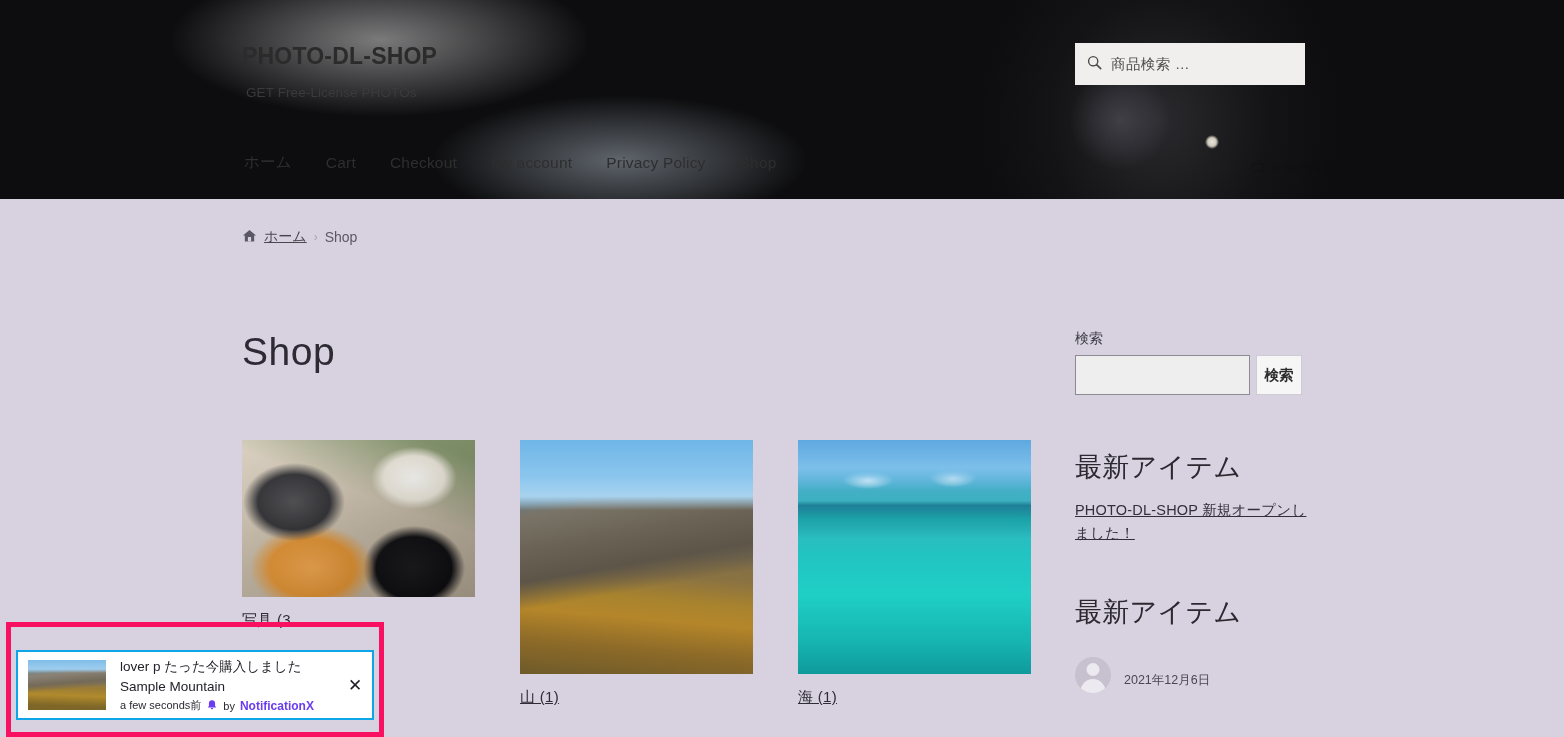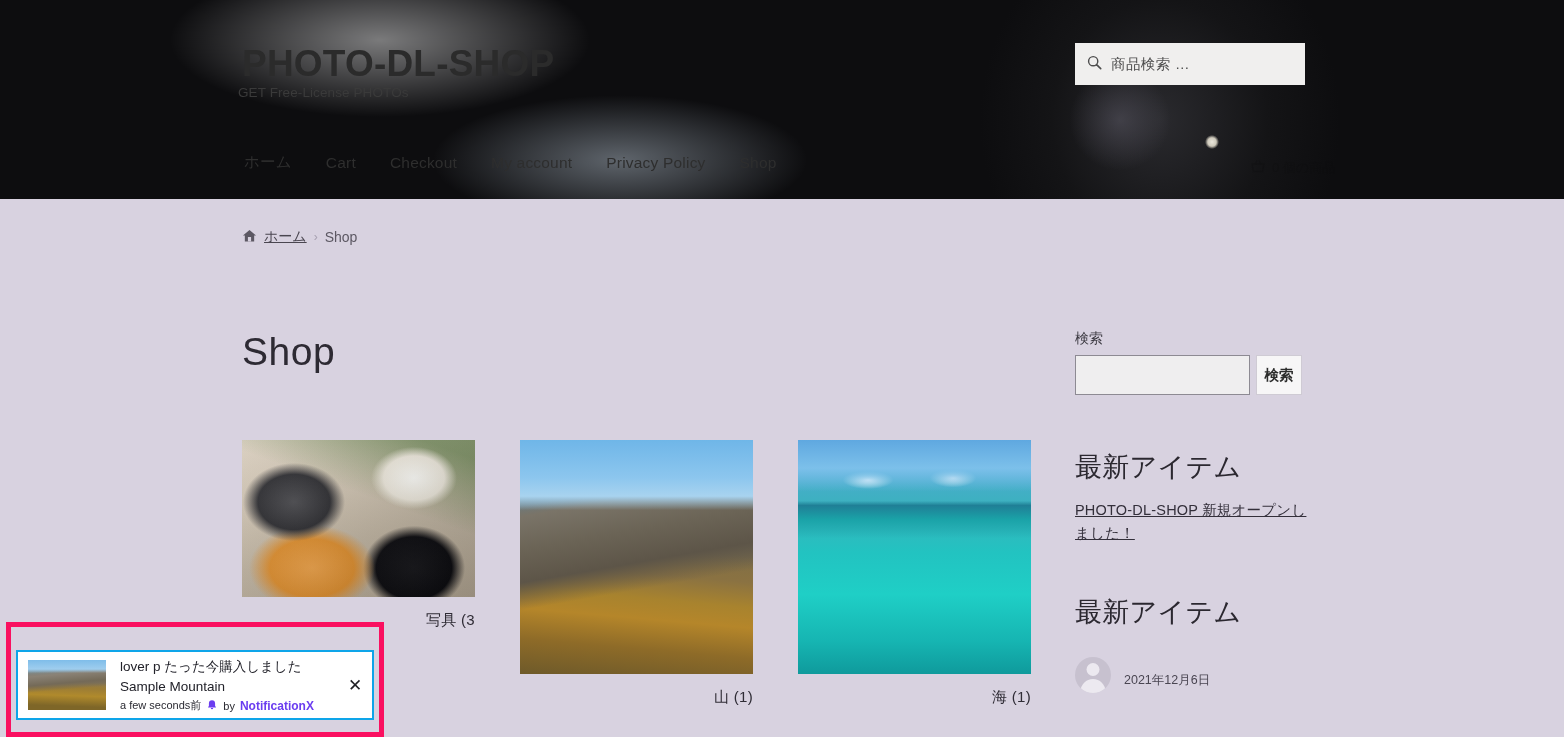--- a/index.html
+++ b/index.html
@@ -35,25 +35,25 @@
     background:
       radial-gradient(ellipse 70px 70px at 1120px 120px, rgba(90,88,100,.55) 0%, rgba(0,0,0,0) 72%),
       radial-gradient(circle 7px at 1212px 142px, #e9e6dc 0%, #cfcabc 60%, rgba(0,0,0,0) 100%),
       radial-gradient(ellipse 300px 110px at 380px 40px, rgba(255,255,255,.45) 0%, rgba(255,255,255,0) 70%),
       radial-gradient(ellipse 260px 90px at 620px 160px, rgba(176,188,200,.5) 0%, rgba(176,188,200,0) 72%);
   }
   .hero-inner { position: relative; width: 1564px; height: 199px; }
 
   .site-title {
     position: absolute; left: 242px; top: 44px;
-    font-size: 37px; font-weight: bold; letter-spacing: .2px;
+    font-size: 23px; font-weight: bold; letter-spacing: .2px;
     color: #2b2b2b; line-height: 1.1;
   }
   .site-tagline {
-    position: absolute; left: 238px; top: 85px;
+    position: absolute; left: 246px; top: 85px;
     font-size: 13.5px; color: #3a3a3a; letter-spacing: .1px;
   }
 
   .product-search {
     position: absolute; left: 1075px; top: 43px;
     width: 230px; height: 42px;
     background: #f0efee;
     display: flex; align-items: center;
     padding: 0 12px; gap: 9px;
     border: none;
@@ -136,22 +136,22 @@
   .cat-thumb.t3 {
     height: 234px;
     background:
       linear-gradient(180deg, #5fa8e0 0%, #7cc0ea 12%, rgba(124,192,234,0) 22%),
       radial-gradient(ellipse 34px 12px at 70px 40px, #ffffff 0%, rgba(255,255,255,0) 75%),
       radial-gradient(ellipse 30px 12px at 155px 38px, #fbfbfb 0%, rgba(251,251,251,0) 78%),
       linear-gradient(180deg, rgba(0,0,0,0) 26%, #1f7f96 28%, #1aa3a8 34%, rgba(26,163,168,0) 42%),
       linear-gradient(180deg, #5aa6df 0%, #39b2bc 30%, #22c3c1 48%, #1fcfc6 66%, #16b5b2 86%, #0f9a9c 100%);
   }
   .cat-label {
-    text-align: right; margin-top: 14px;
-    font-size: 15px; color: #2f2c35; letter-spacing: .3px;
+    text-align: left; margin-top: 14px;
+    font-size: 15px; color: #2f2c35; letter-spacing: .3px; text-decoration: underline;
   }
 
   
   .sidebar { position: absolute; left: 1075px; top: 330px; width: 240px; }
   .widget { margin-bottom: 0; }
   .search-widget-label {
     font-size: 14px; color: #3c3a42; margin-bottom: 7px; display: block;
   }
   .search-row { display: flex; align-items: flex-start; gap: 6px; }
   .search-input {

